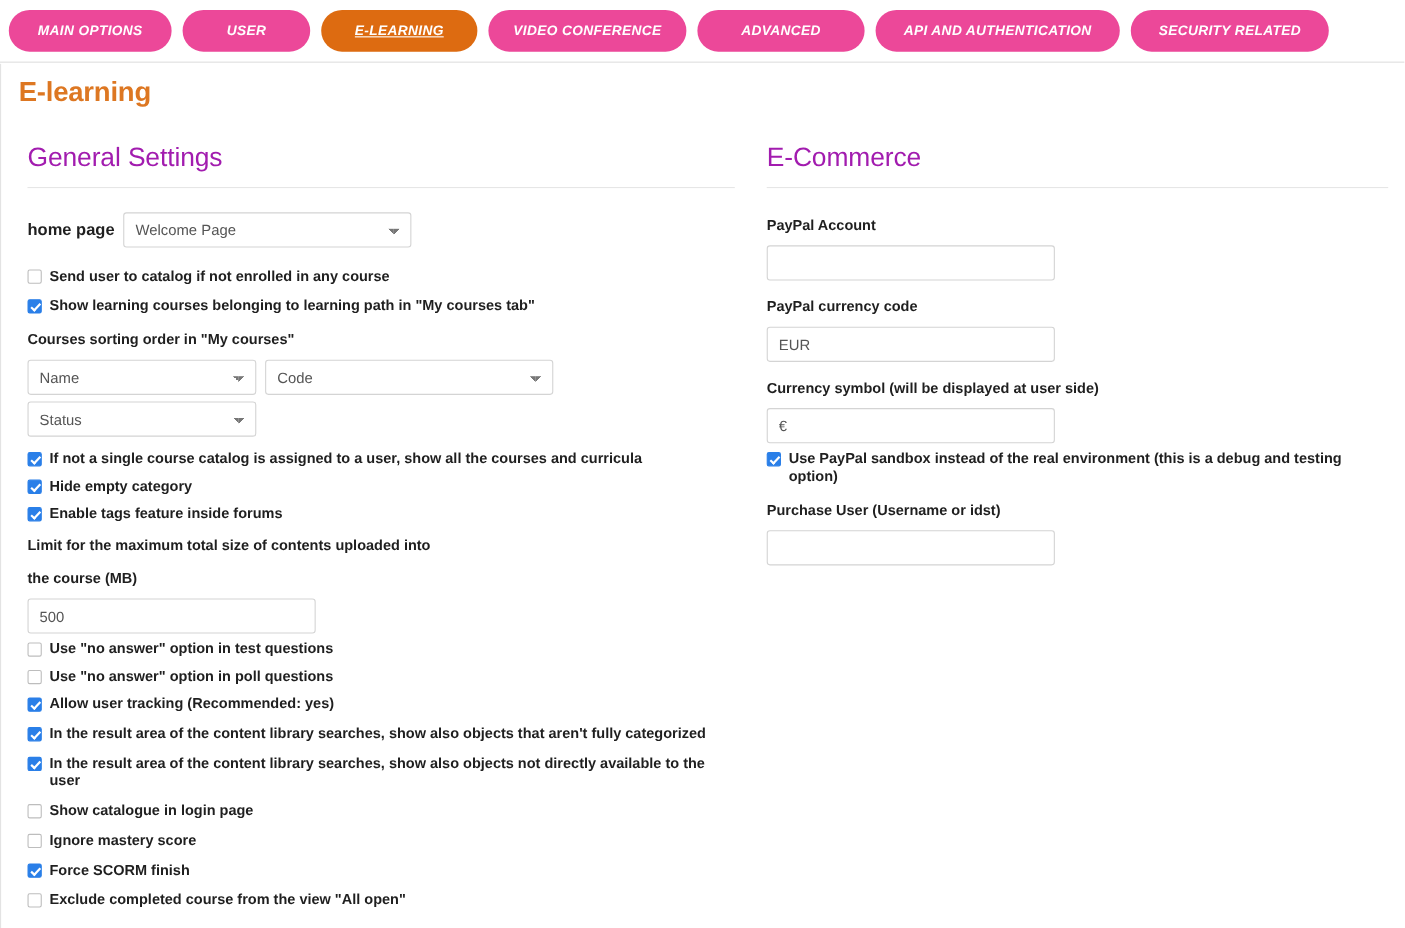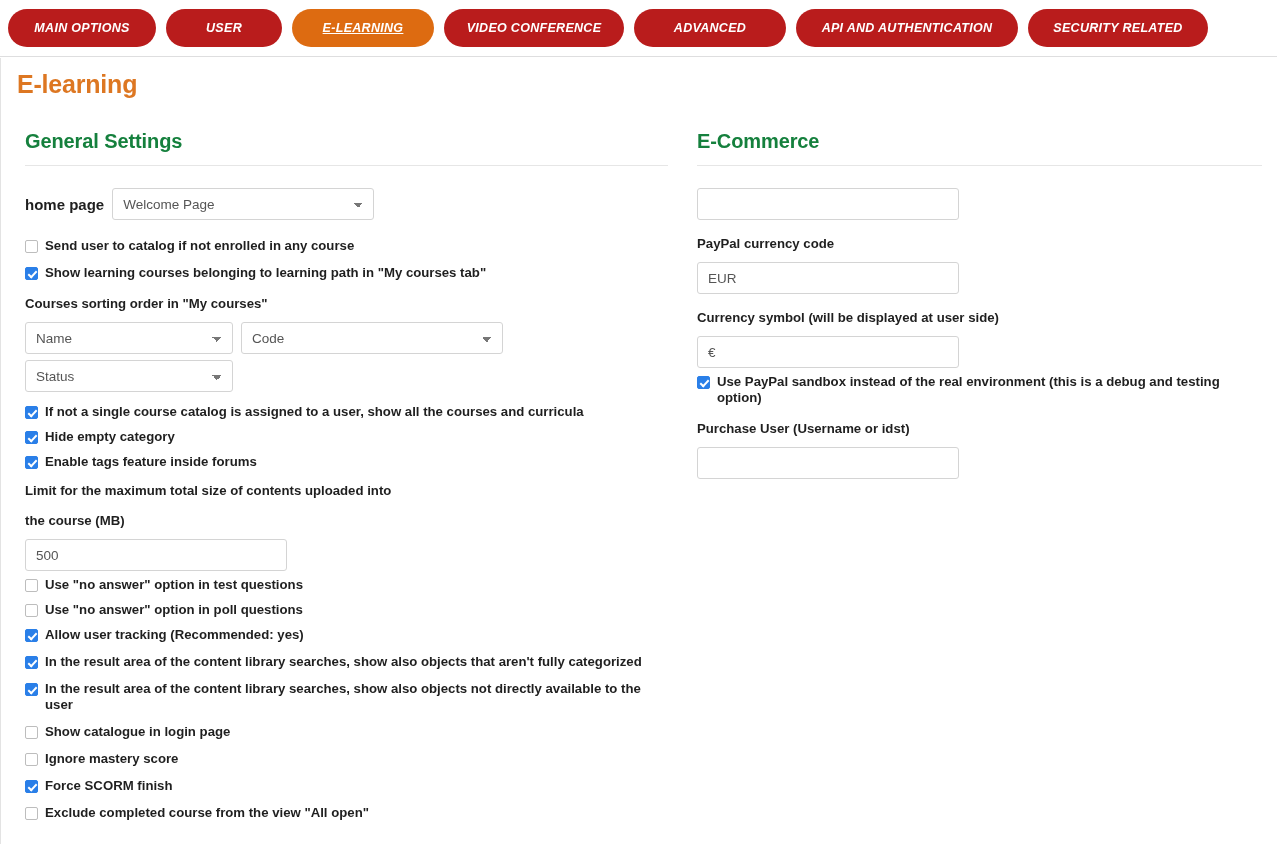--- a/index.html
+++ b/index.html
@@ -26,21 +26,21 @@
     display: flex;
     align-items: center;
     padding-left: 8px;
     gap: 10px;
     background: #ffffff;
     border-bottom: 1px solid #dededf;
   }
   .tab {
     height: 38px;
     border-radius: 19px;
-    background: #b91c1c;
+    background: #ec4899;
     color: #ffffff;
     display: flex;
     align-items: center;
     justify-content: center;
     font-size: 12.5px;
     font-weight: bold;
     font-style: italic;
     letter-spacing: .3px;
     white-space: nowrap;
     cursor: pointer;
@@ -84,23 +84,23 @@
     position: absolute;
     left: 24px; top: 72px;
     width: 643px;
   }
   .col-right {
     position: absolute;
     left: 696px; top: 72px;
     width: 565px;
   }
   .sec-title {
-    font-size: 20px;
-    font-weight: bold;
-    color: #15803d;
+    font-size: 24px;
+    font-weight: normal;
+    color: #a21caf;
     margin: 0 0 12px 0;
     letter-spacing: -.1px;
   }
   .sec-rule {
     height: 1px;
     background: #e6e6e6;
     margin-bottom: 22px;
   }
 
   
@@ -322,20 +322,21 @@
       <div class="cbrow">
         <span class="box"></span>
         <span class="cblabel">Exclude completed course from the view "All open"</span>
       </div>
     </div>
 
     <div class="col-right">
       <div class="sec-title">E-Commerce</div>
       <div class="sec-rule"></div>
 
+      <div class="field-label">PayPal Account</div>
       <input class="ctl txt-right" type="text" value="" style="">
 
       <div class="field-label">PayPal currency code</div>
       <input class="ctl txt-right" type="text" value="EUR" style="">
 
       <div class="field-label">Currency symbol (will be displayed at user side)</div>
       <input class="ctl txt-right" type="text" style="margin-bottom: 6px;" value="€">
 
       <div class="cbrow on">
         <span class="box"></span>

